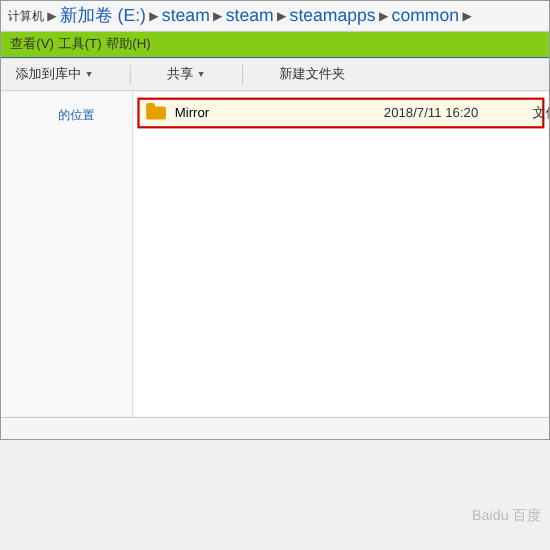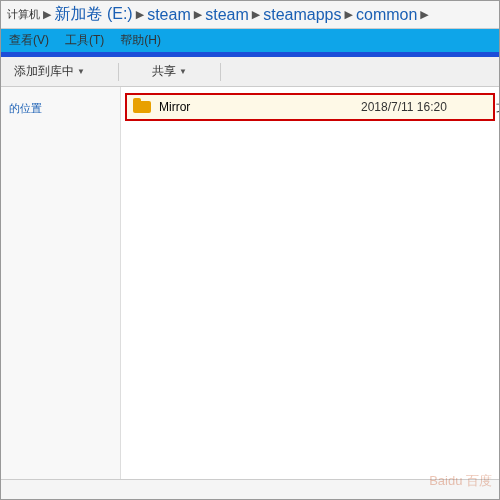--- a/index.html
+++ b/index.html
@@ -12,21 +12,21 @@
       width: 500px;
       height: 500px;
       font-family: 'Microsoft YaHei', SimSun, sans-serif;
       font-size: 12px;
       background: #f0f0f0;
       overflow: hidden;
     }
 
     .window {
       width: 500px;
-      height: 500px;
+      height: 400px;
       background: #ffffff;
       display: flex;
       flex-direction: column;
       border: 1px solid #999;
     }
 
     
     .address-bar {
       background: #f5f5f5;
       border-bottom: 1px solid #ccc;
@@ -51,26 +51,25 @@
 
     .breadcrumb-item {
       color: #1a5fb4;
       font-size: 16px;
       cursor: pointer;
       white-space: nowrap;
     }
 
     
     .menu-bar {
-      background: #0ea5e9;
-      border-bottom: 5px solid #1d4ed8;
+      background: #84cc16;
+      border-bottom: 1px solid #1d4ed8;
       padding: 2px 6px;
       display: flex;
       align-items: center;
-      gap: 12px;
       min-height: 22px;
     }
 
     .menu-item {
       color: #333;
       font-size: 12px;
       cursor: pointer;
       padding: 1px 2px;
     }
 
@@ -121,20 +120,21 @@
     .sidebar {
       width: 120px;
       background: #f8f8f8;
       border-right: 1px solid #ddd;
       padding: 8px 0;
       flex-shrink: 0;
     }
 
     .sidebar-section {
       padding: 4px 8px;
+      margin-left: 44px;
     }
 
     .sidebar-item-text {
       color: #1a5fb4;
       font-size: 11px;
       cursor: pointer;
       padding: 2px 0;
     }
 
     
@@ -250,21 +250,20 @@
       overflow: hidden;
       text-overflow: ellipsis;
     }
 
     .file-date {
       flex: 0 0 135px;
       padding: 0 6px;
       font-size: 12px;
       color: #333;
       white-space: nowrap;
-      margin-left: 12px;
     }
 
     .file-type {
       flex: 1;
       padding: 0 6px;
       font-size: 12px;
       color: #333;
       white-space: nowrap;
     }
 
@@ -276,25 +275,25 @@
       font-size: 11px;
       color: #555;
       min-height: 20px;
       display: flex;
       align-items: center;
     }
 
     
     .watermark {
       position: absolute;
-      bottom: 10px;
+      bottom: 22px;
       right: 8px;
       opacity: 0.3;
       font-size: 13px;
-      color: #c2410c;
+      color: #404040;
       pointer-events: none;
     }
   </style>
 </head>
 <body>
 
 <div class="window">
 
   <div class="address-bar">
     <span class="address-bar-label">计算机</span>
@@ -321,20 +320,23 @@
     <button class="toolbar-btn">
       <span>添加到库中</span>
       <span class="dropdown-arrow">▼</span>
     </button>
     <div class="toolbar-separator"></div>
     <button class="toolbar-btn">
       <span>共享</span>
       <span class="dropdown-arrow">▼</span>
     </button>
     <div class="toolbar-separator"></div>
+    <button class="toolbar-btn">
+      <span>新建文件夹</span>
+    </button>
   </div>
 
   <div class="main-content">
 
     <div class="sidebar">
       <div class="sidebar-section">
         <div class="sidebar-item-text">的位置</div>
       </div>
     </div>
 

